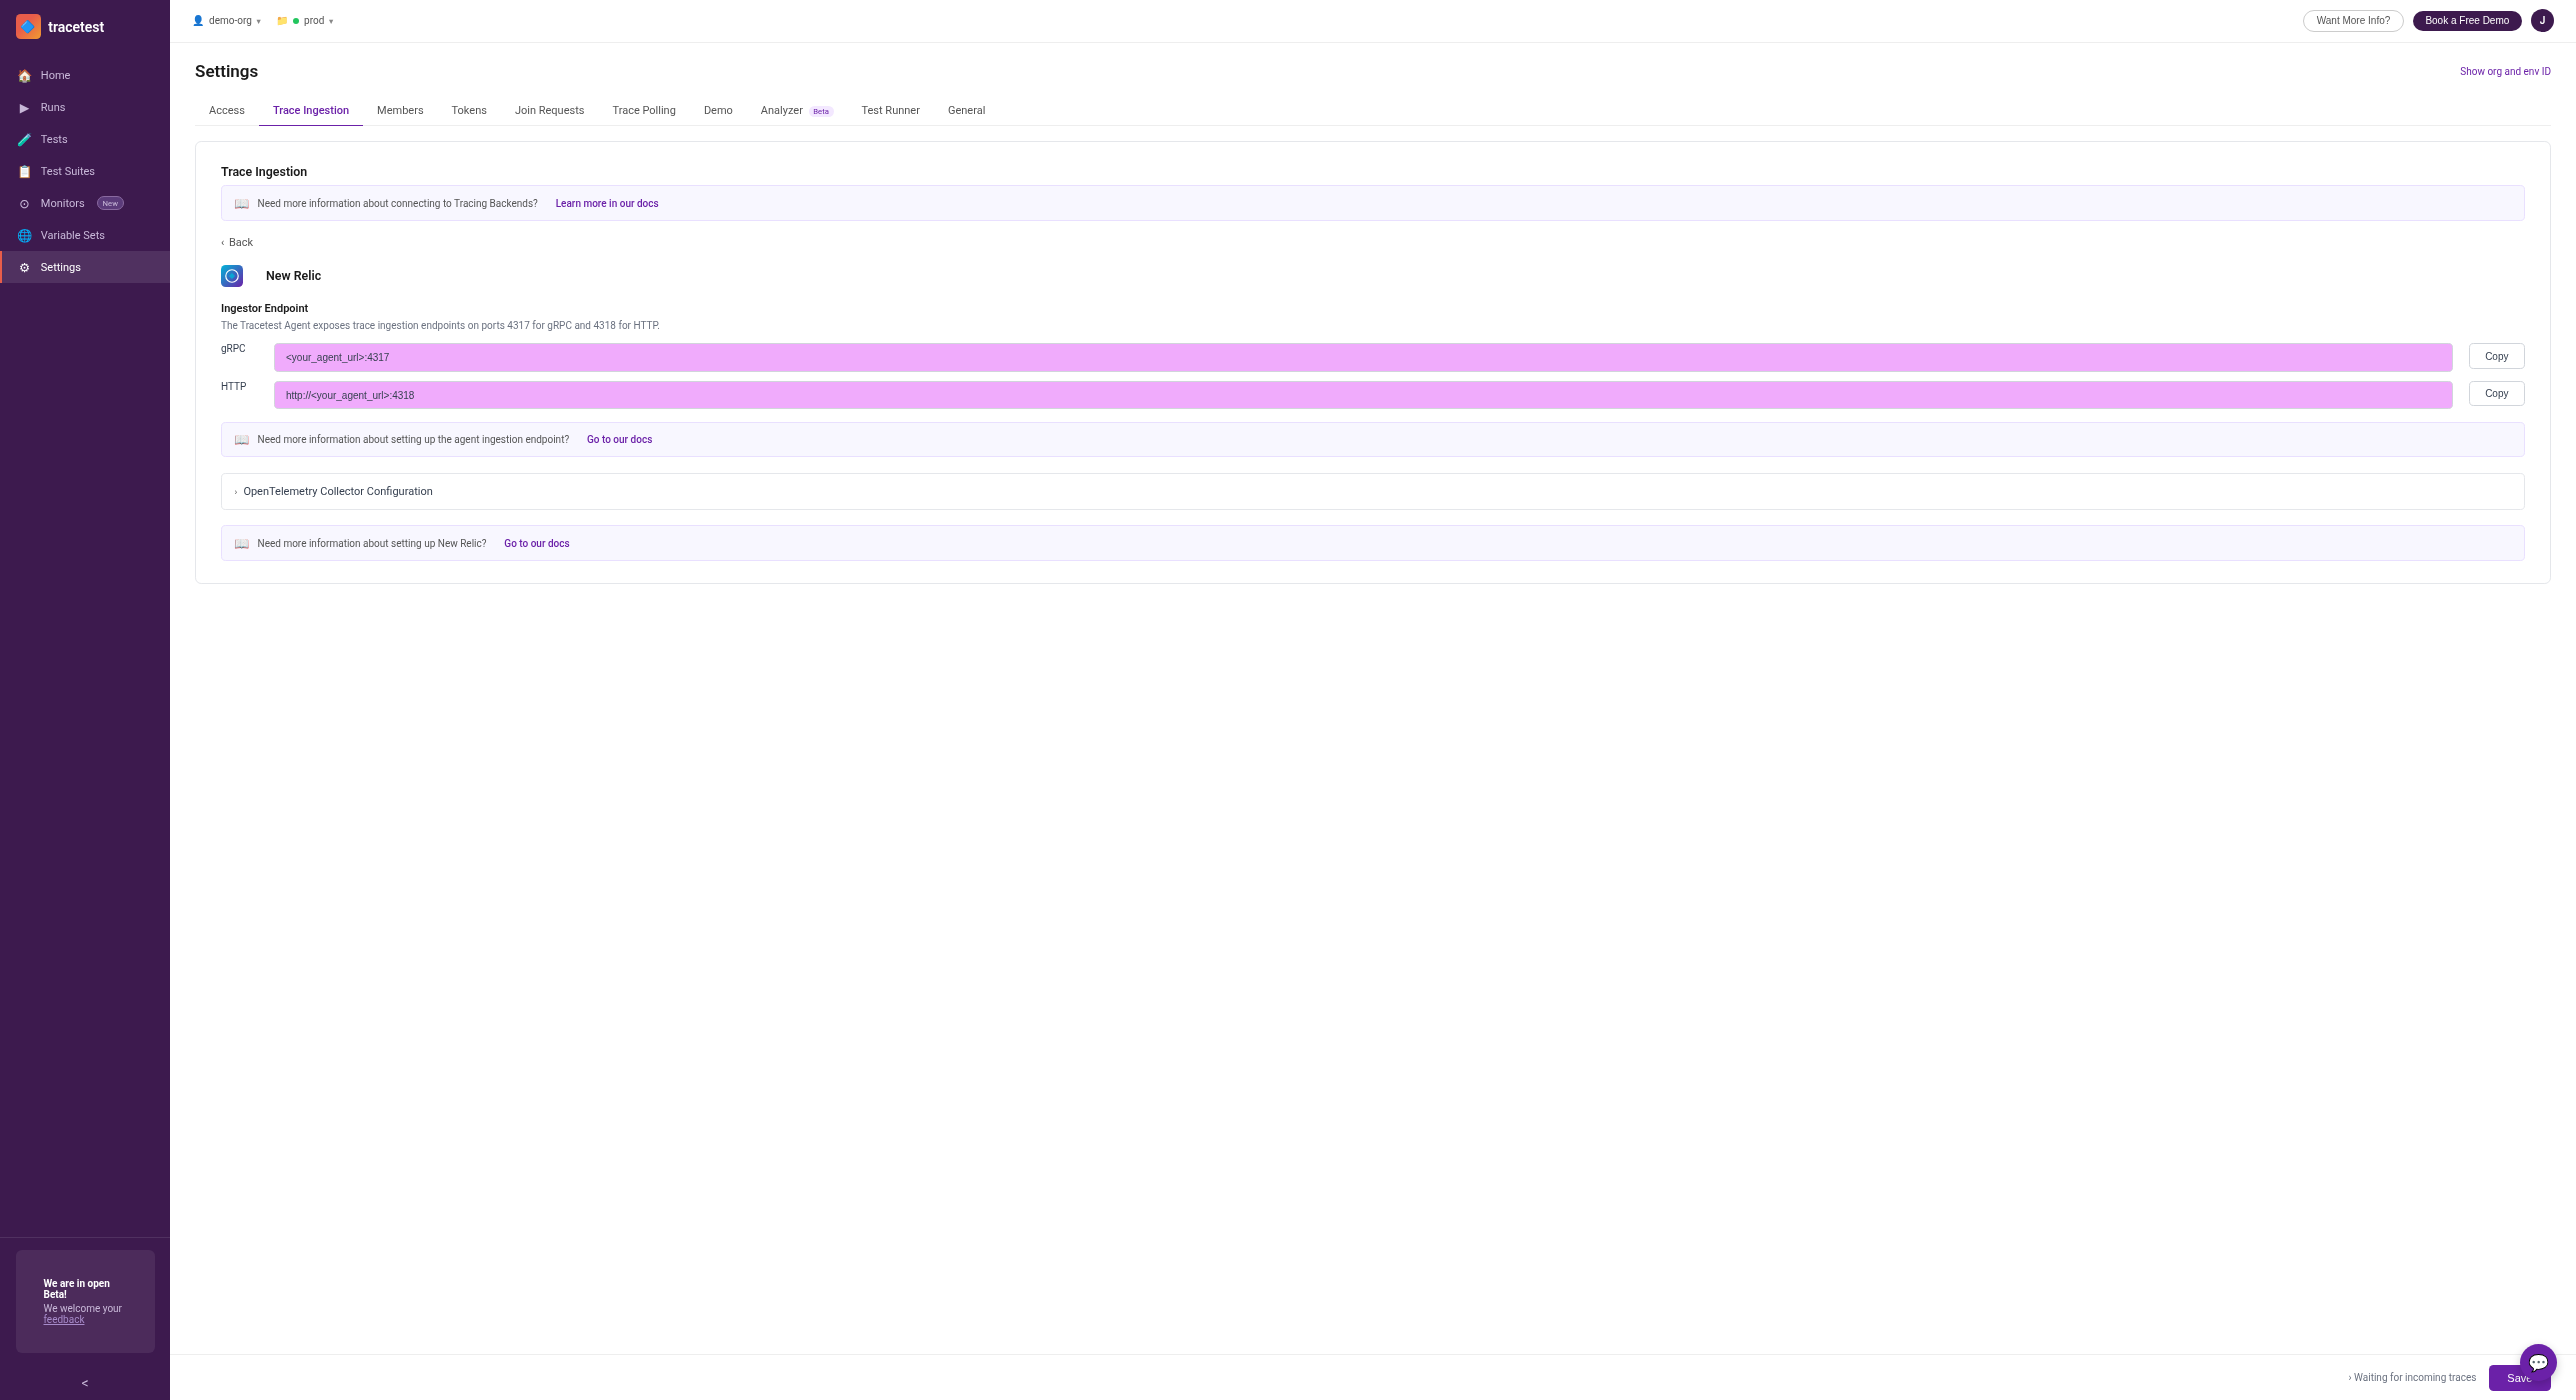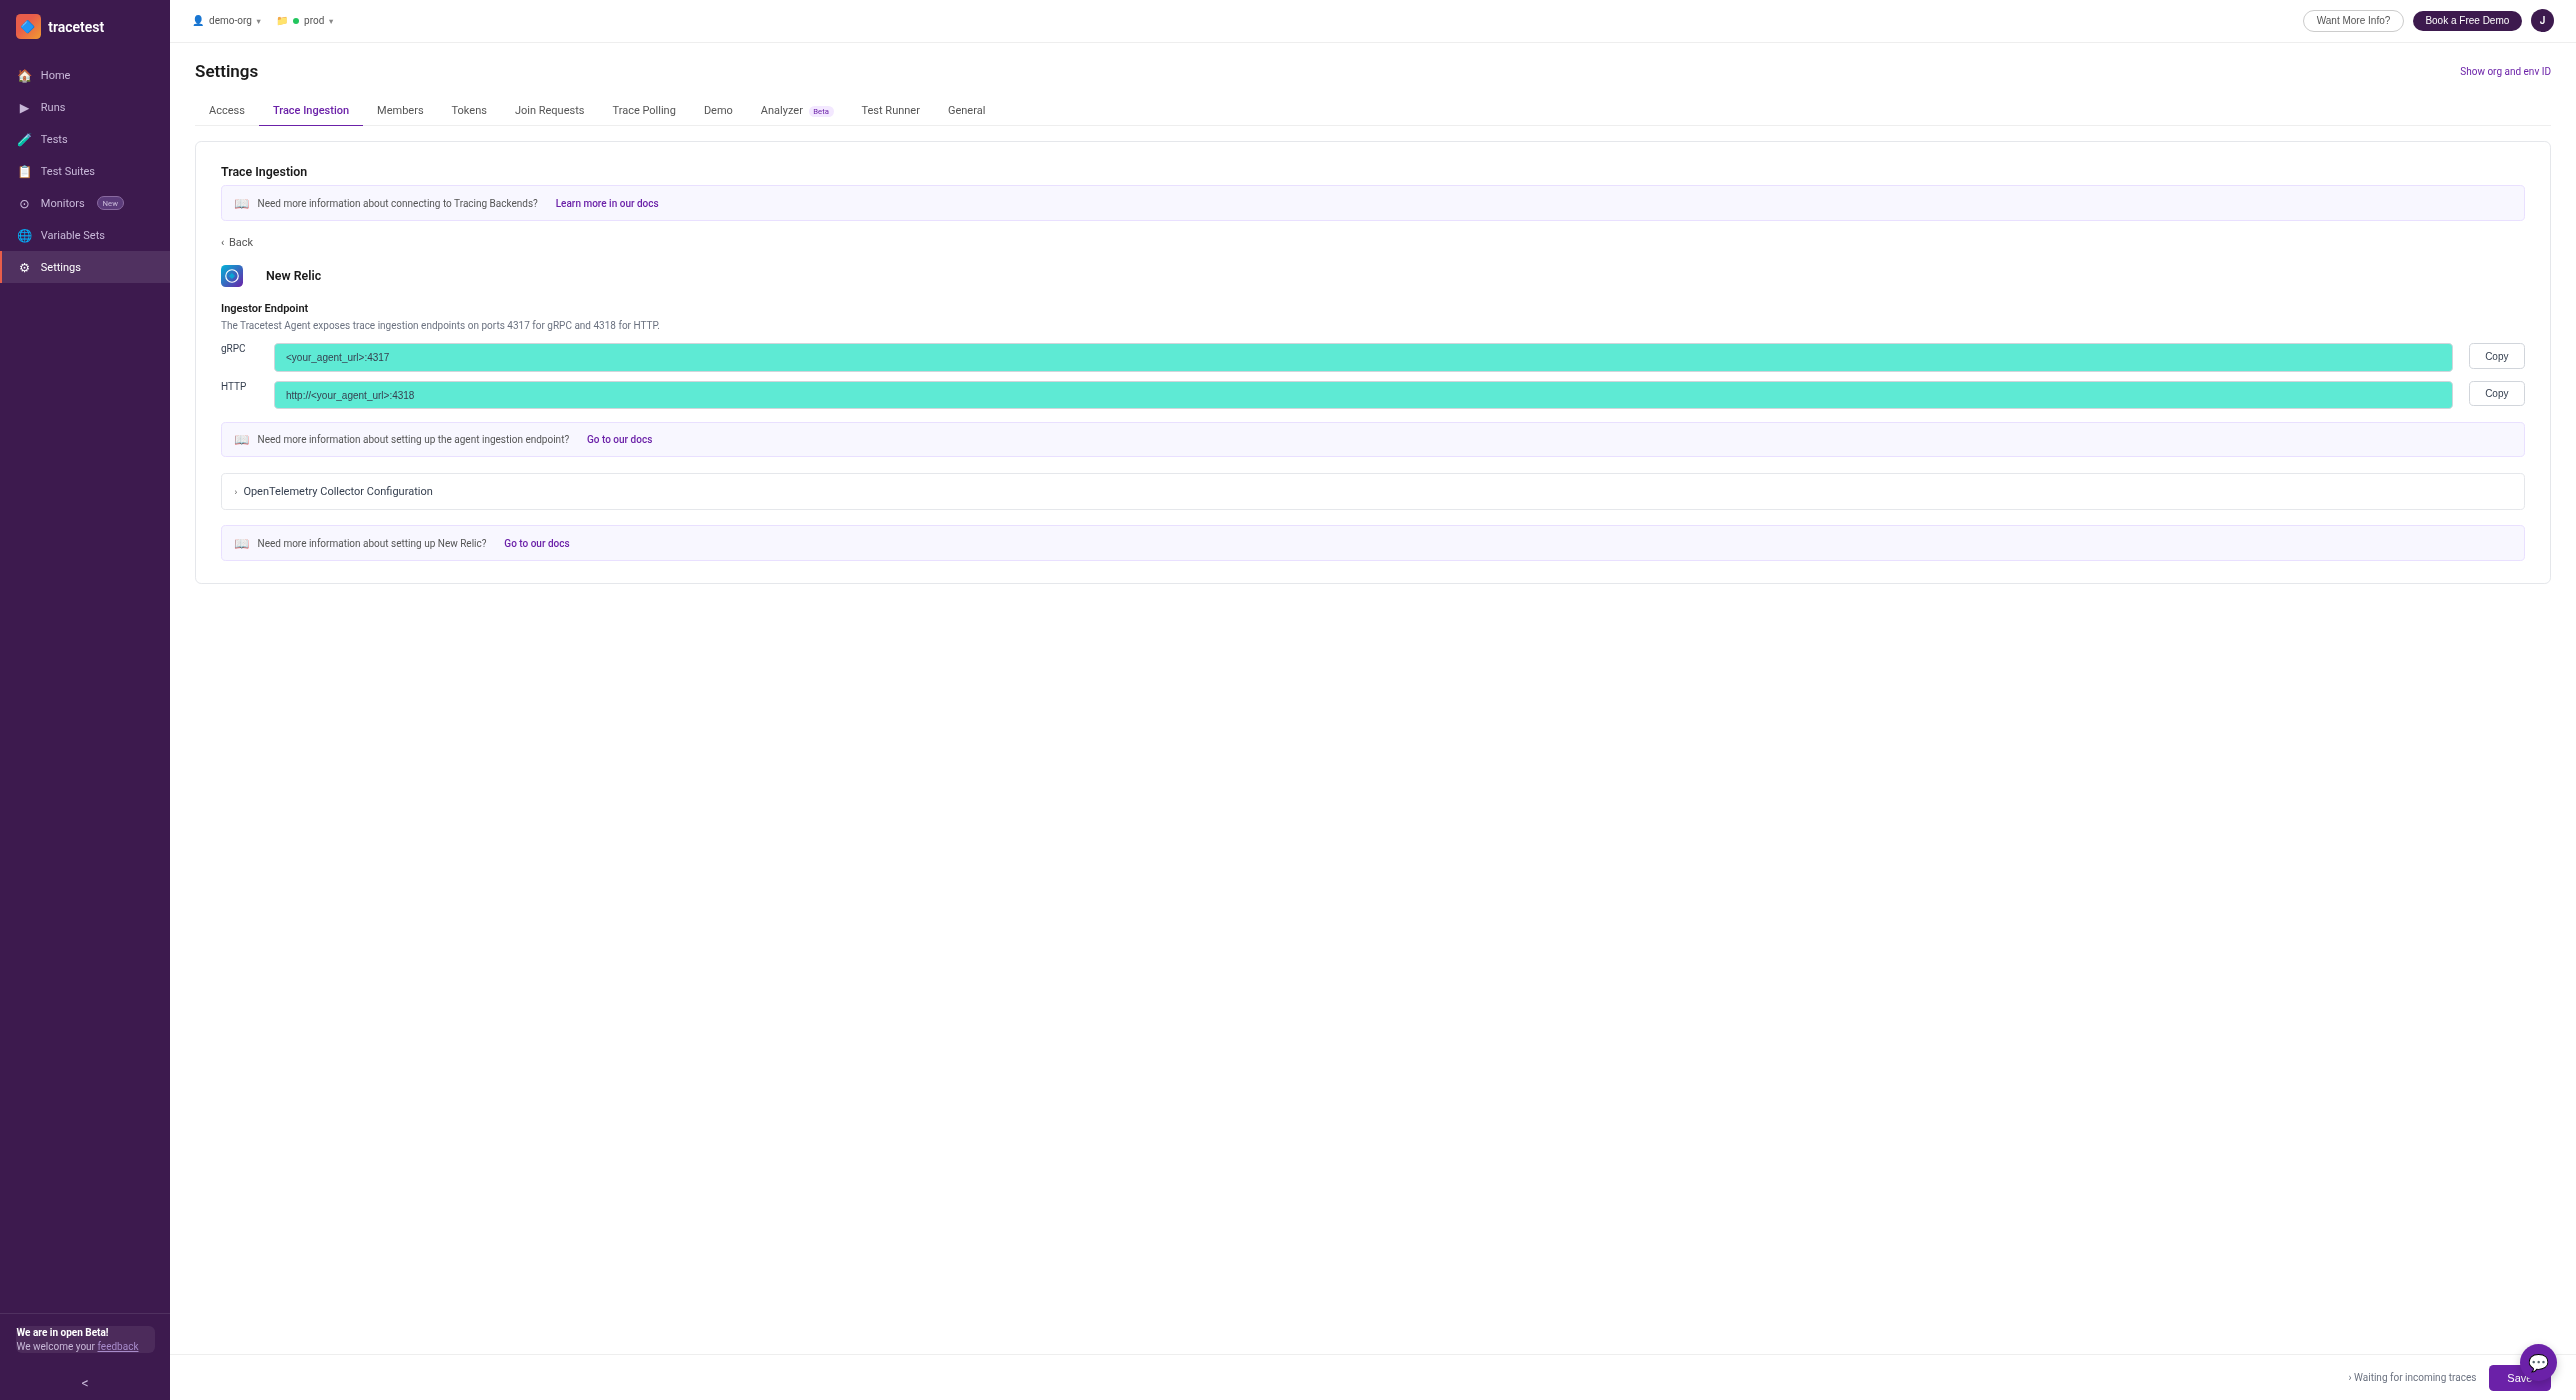--- a/index.html
+++ b/index.html
@@ -48,21 +48,21 @@
       margin-left: 3.1px;
       border: 0.8px solid #8a6aa0;
     }
     .sidebar-footer {
       padding: 12.4px 15.5px;
       border-top: 0.8px solid rgba(255,255,255,0.1);
     }
     .beta-box {
       background: rgba(255,255,255,0.08);
       border-radius: 6.2px;
-      padding: 1px;
+      padding: 28px;
       font-size: 10px;
       color: #c8b8d8;
     }
     .beta-box strong { color: #fff; display: block; margin-bottom: 3.1px; }
     .beta-link { color: #a78bca; text-decoration: underline; cursor: pointer; }
     .sidebar-collapse {
       padding: 9.3px 15.5px;
       color: #c8b8d8;
       cursor: pointer;
       font-size: 14px;
@@ -171,21 +171,21 @@
     .provider-name { font-size: 12.4px; font-weight: 600; color: #1a1a1a; }
 
     
     .ingestor-title { font-size: 11px; font-weight: 600; color: #1a1a1a; margin-bottom: 4.6px; }
     .ingestor-desc { font-size: 10px; color: #6b7280; margin-bottom: 12.4px; }
 
     .endpoint-row { display: flex; align-items: flex-start; gap: 16px; margin-bottom: 9.3px; }
     .endpoint-label { font-size: 10px; color: #374151; width: 37px; flex-shrink: 0; }
     .endpoint-input {
       flex: 1; border: 0.8px solid #d1d5db; border-radius: 4.6px;
-      padding: 7.7px 11px; font-size: 10px; color: #374151; background: #5eead4;
+      padding: 7.7px 11px; font-size: 10px; color: #374151; background: #f0abfc;
       outline: none;
     }
     .btn-copy {
       padding: 6.2px 15.5px; border: 0.8px solid #d1d5db; border-radius: 4.6px;
       background: #fff; cursor: pointer; font-size: 10px; color: #374151;
       white-space: nowrap;
     }
 
     
     .expandable-section {

